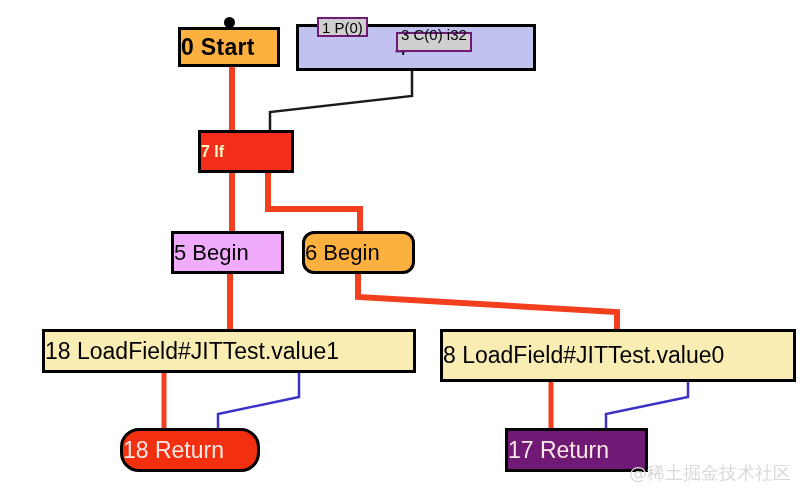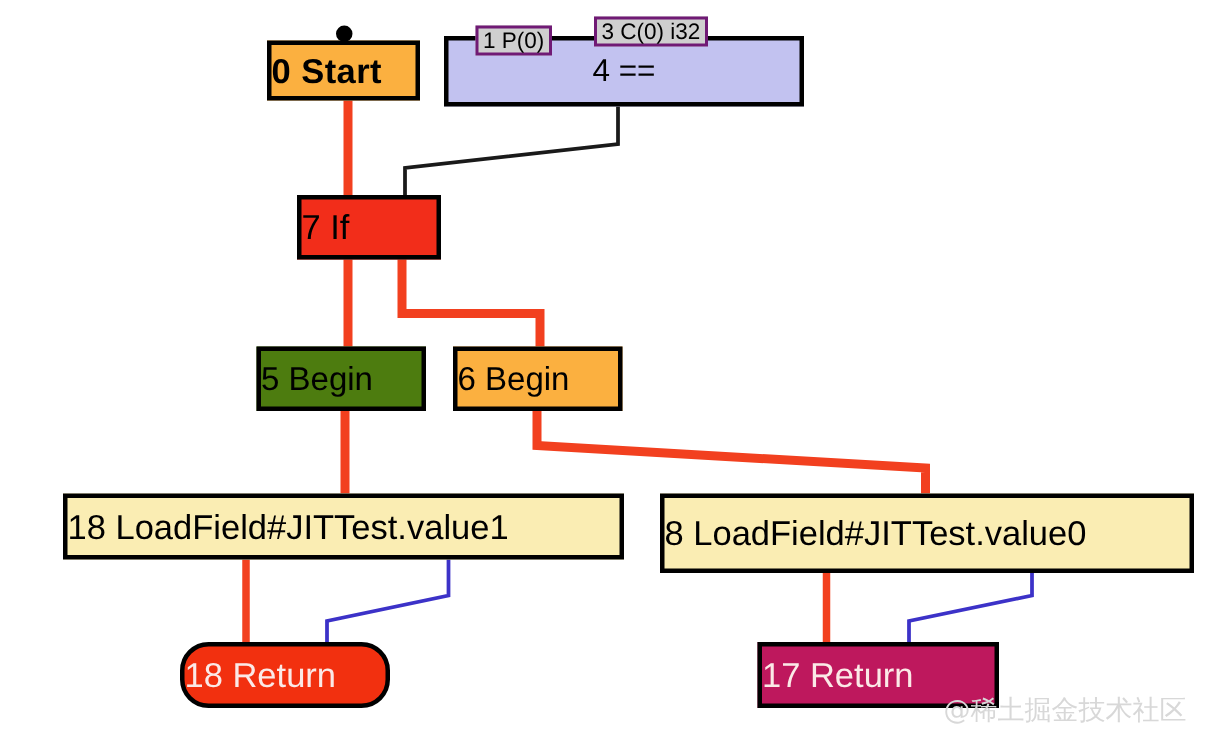--- a/index.html
+++ b/index.html
@@ -77,51 +77,53 @@
     align-items: center;
     justify-content: center;
     padding: 8px 3px;
     font-size: 15px;
     color: #000000;
     line-height: 1;
     white-space: nowrap;
     z-index: 7;
   }
   .port-p0 { left: 317px; top: 17px; }
-  .port-c0 { left: 396px; top: 11px; }
+  .port-c0 { left: 396px; top: 32px; align-items: flex-end; }
   
   .n-if {
     left: 198px; top: 130px; width: 96px; height: 43px;
     background: #f22d1a;
   }
   .n-if .node-label {
-    font-size: 23px;
-    color: #000000;
+    font-size: 16px;
+    color: #fef9c3;
+    font-weight: bold;
   }
   .n-ret18 {
     left: 120px; top: 428px; width: 140px; height: 44px;
     background: #f2300f;
     border-radius: 19px;
   }
   .n-ret17 {
-    left: 505px; top: 428px; width: 161px; height: 44px;
-    background: #be185d;
+    left: 505px; top: 428px; width: 143px; height: 44px;
+    background: #701a75;
   }
   .n-ret18 .node-label, .n-ret17 .node-label {
     font-size: 23px;
     color: #fbe9e7;
   }
   
   .n-begin5 {
     left: 171px; top: 231px; width: 113px; height: 43px;
-    background: #4d7c0f;
+    background: #f0abfc;
   }
   .n-begin6 {
     left: 302px; top: 231px; width: 113px; height: 43px;
     background: #fbb040;
+    border-radius: 12px;
   }
   .n-begin5 .node-label, .n-begin6 .node-label {
     font-size: 22px;
     color: #000000;
   }
   
   .n-load10 {
     left: 42px; top: 329px; width: 374px; height: 44px;
     background: #faedb3;
   }

